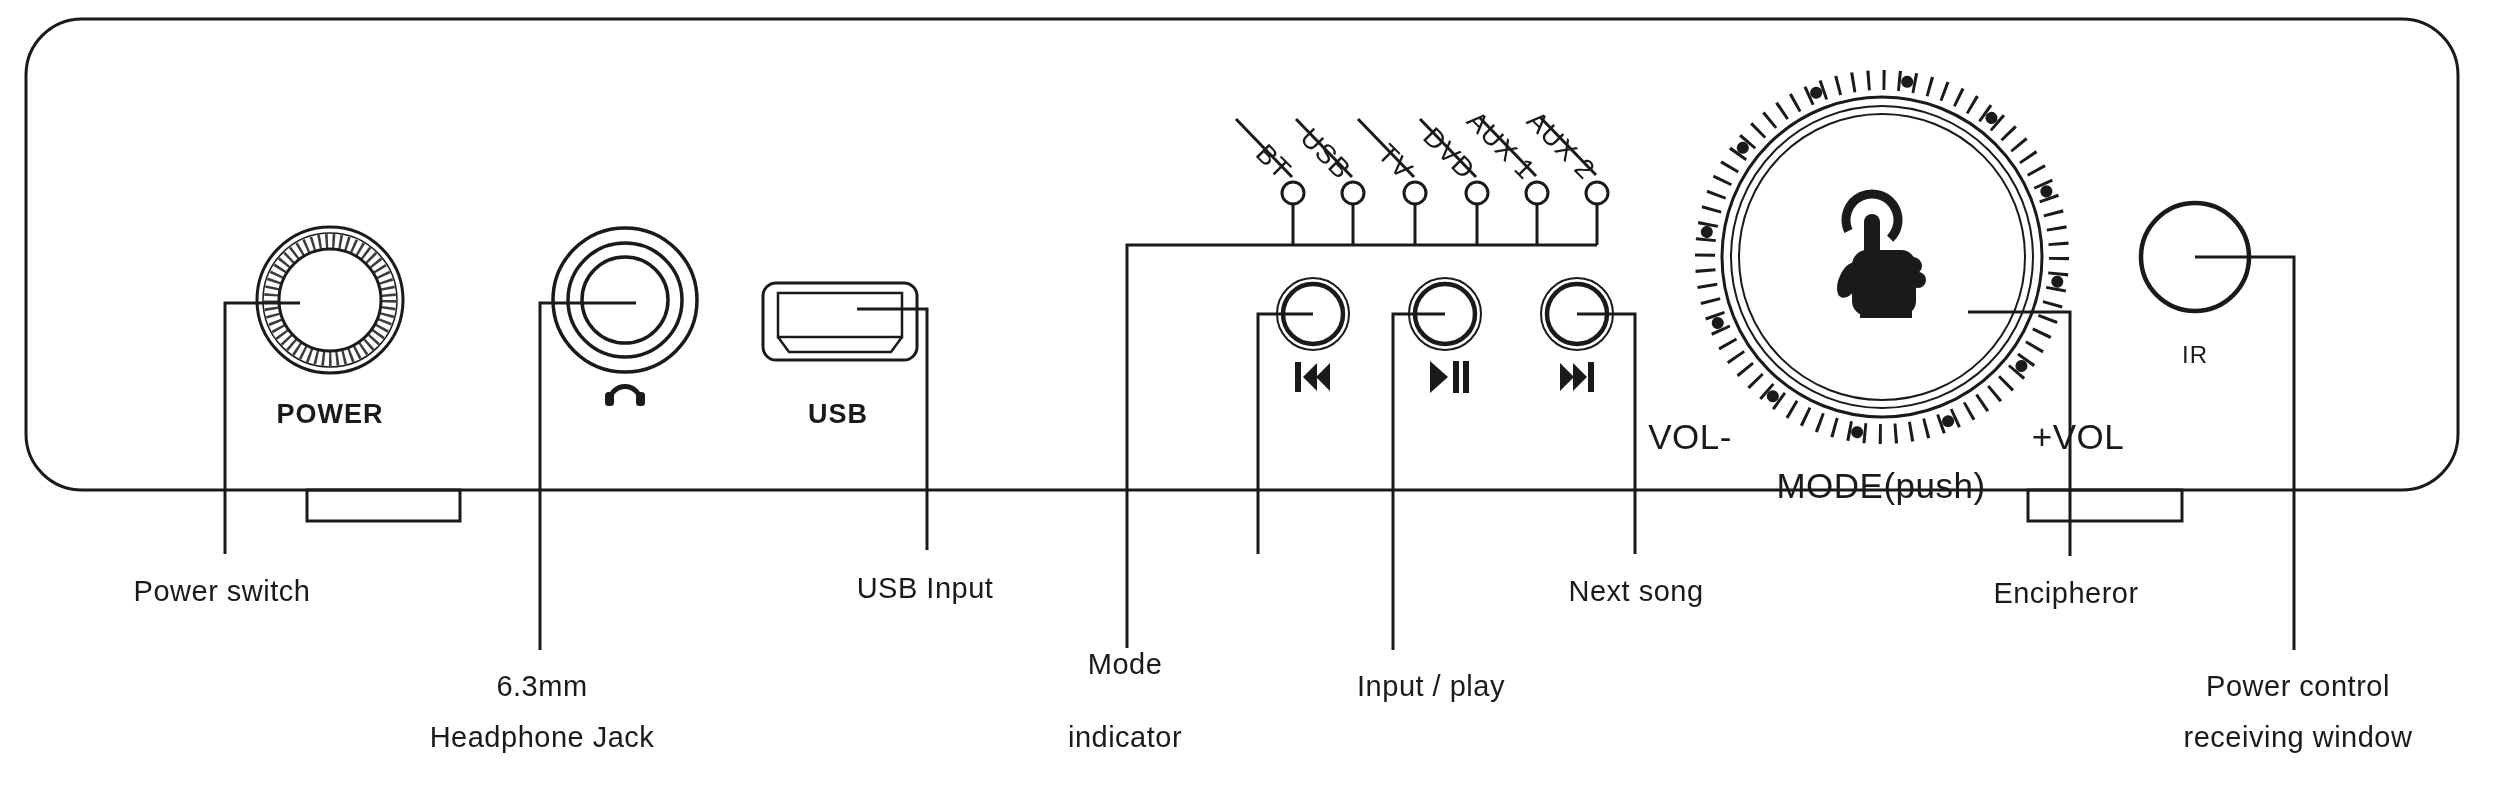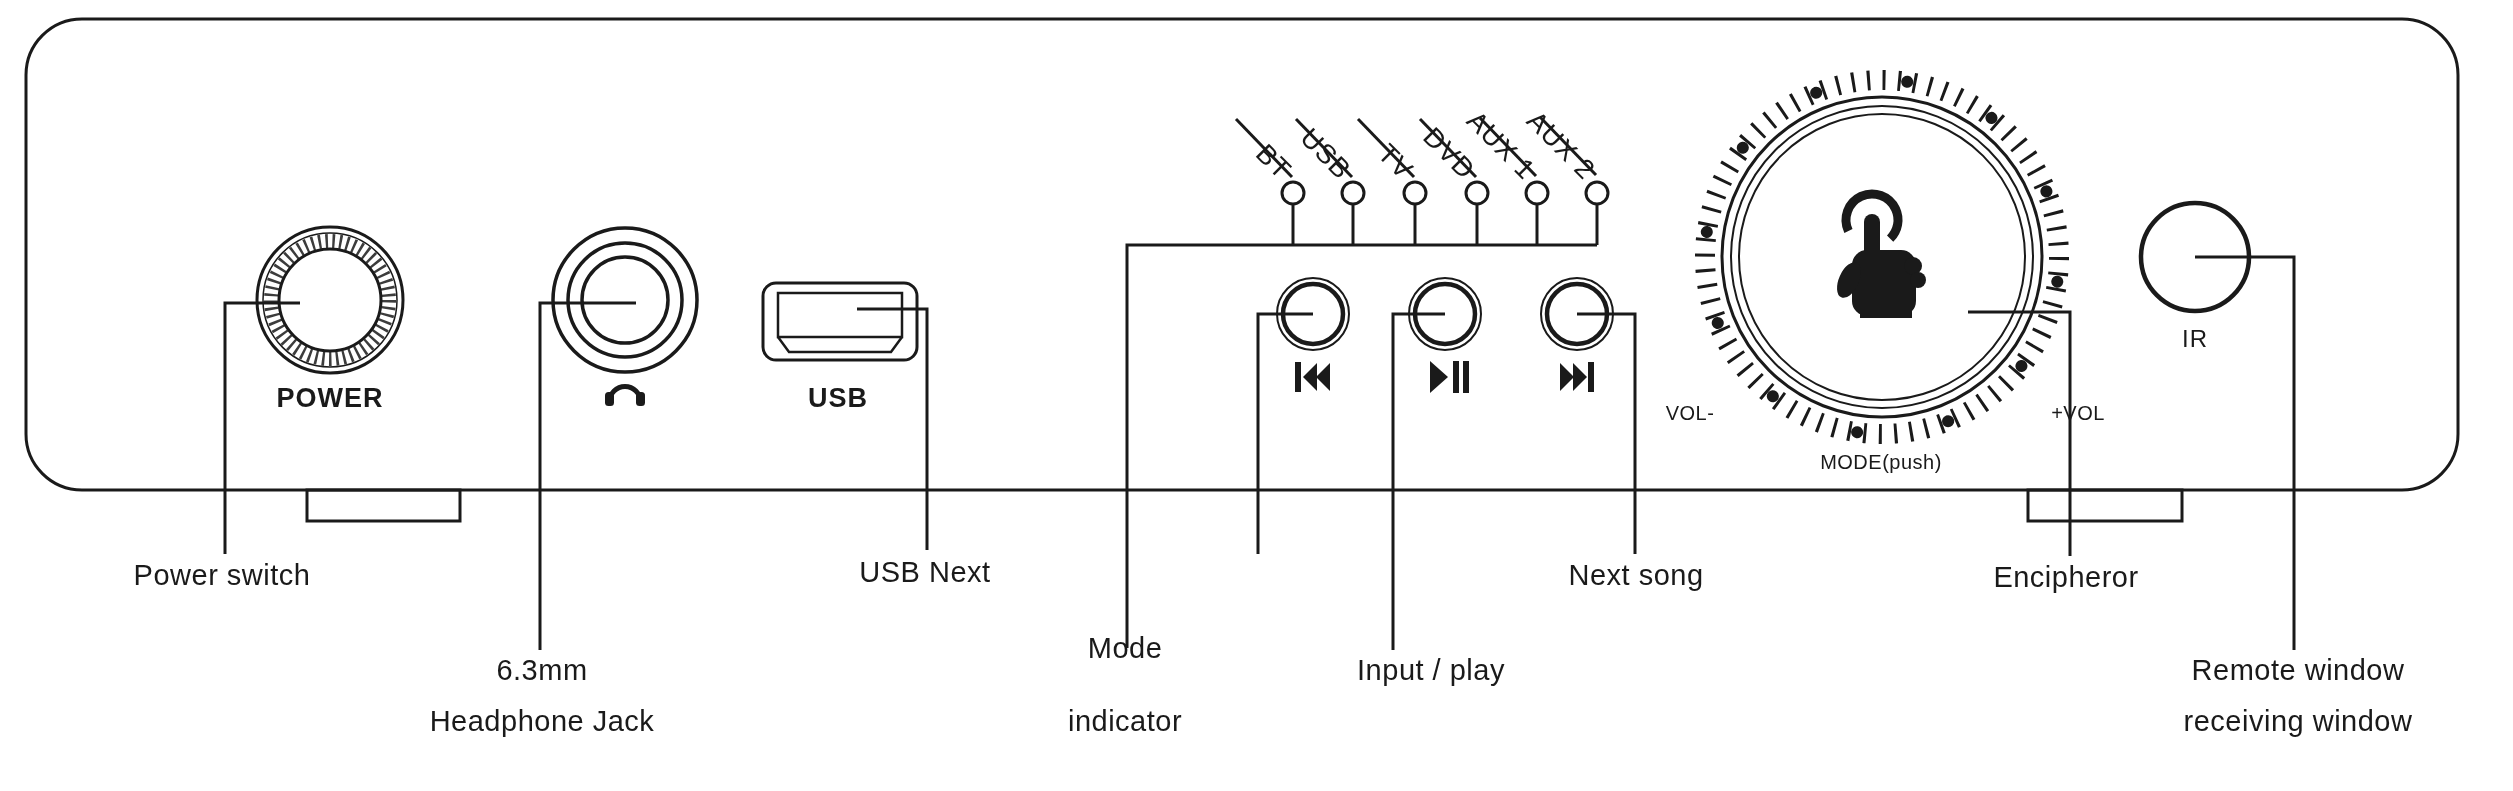--- a/index.html
+++ b/index.html
@@ -1,25 +1,25 @@
 <!DOCTYPE html>
 <html><head>
 <meta charset="utf-8">
 <style>
   html,body{margin:0;padding:0;background:#ffffff;}
   .stage{
     position:relative;width:2513px;height:791px;background:#ffffff;overflow:hidden;
     font-family:"Liberation Sans","DejaVu Sans",sans-serif;color:#1a1a1a;
   }
   .stage svg.linework{position:absolute;left:0;top:0;}
-  .lbl{position:absolute;white-space:nowrap;transform:translateX(-50%);line-height:1.1;}
+  .lbl{position:absolute;white-space:nowrap;transform:translateX(-50%);line-height:1.1;margin-top:16px;}
   .lbl.center2{text-align:right;}
   .big{font-size:29px;letter-spacing:0.5px;}
   .small{font-size:27px;letter-spacing:1px;font-weight:bold;}
-  .knoblbl{font-size:20px;letter-spacing:0.5px;}
+  .knoblbl{font-size:35px;letter-spacing:0.5px;}
   .irlbl{font-size:24px;letter-spacing:1px;}
   .led-anchor{position:absolute;width:0;height:0;}
   .led-anchor .rot{
     display:inline-block;white-space:nowrap;font-size:27px;letter-spacing:1px;
     transform:rotate(45deg) translateX(-100%);transform-origin:0 0;
   }
 </style>
 </head>
 <body>
 
@@ -162,28 +162,28 @@
   <div class="led-anchor" style="left:1541px;top:164px">
     <span class="rot">AUX 1</span></div>
   <div class="led-anchor" style="left:1601px;top:164px">
     <span class="rot">AUX 2</span></div>
 
   <div class="lbl big" style="left:222px;top:560px">Power switch</div>
 
   <div class="lbl big center2" style="left:542px;top:655px">6.3mm</div>
   <div class="lbl big center2" style="left:542px;top:706px">Headphone Jack</div>
 
-  <div class="lbl big" style="left:925px;top:557px">USB Next</div>
+  <div class="lbl big" style="left:925px;top:557px">USB Input</div>
 
   <div class="lbl big center2" style="left:1125px;top:633px">Mode</div>
   <div class="lbl big center2" style="left:1125px;top:706px">indicator</div>
 
 
   <div class="lbl big" style="left:1431px;top:655px">Input / play</div>
 
   <div class="lbl big" style="left:2066px;top:562px">Encipheror</div>
 
   <div class="lbl big" style="left:1636px;top:560px">Next song</div>
 
-  <div class="lbl big center2" style="left:2298px;top:655px">Remote window</div>
+  <div class="lbl big center2" style="left:2298px;top:655px">Power control</div>
   <div class="lbl big center2" style="left:2298px;top:706px">receiving window</div>
 
 </div>
 
 </body></html>

